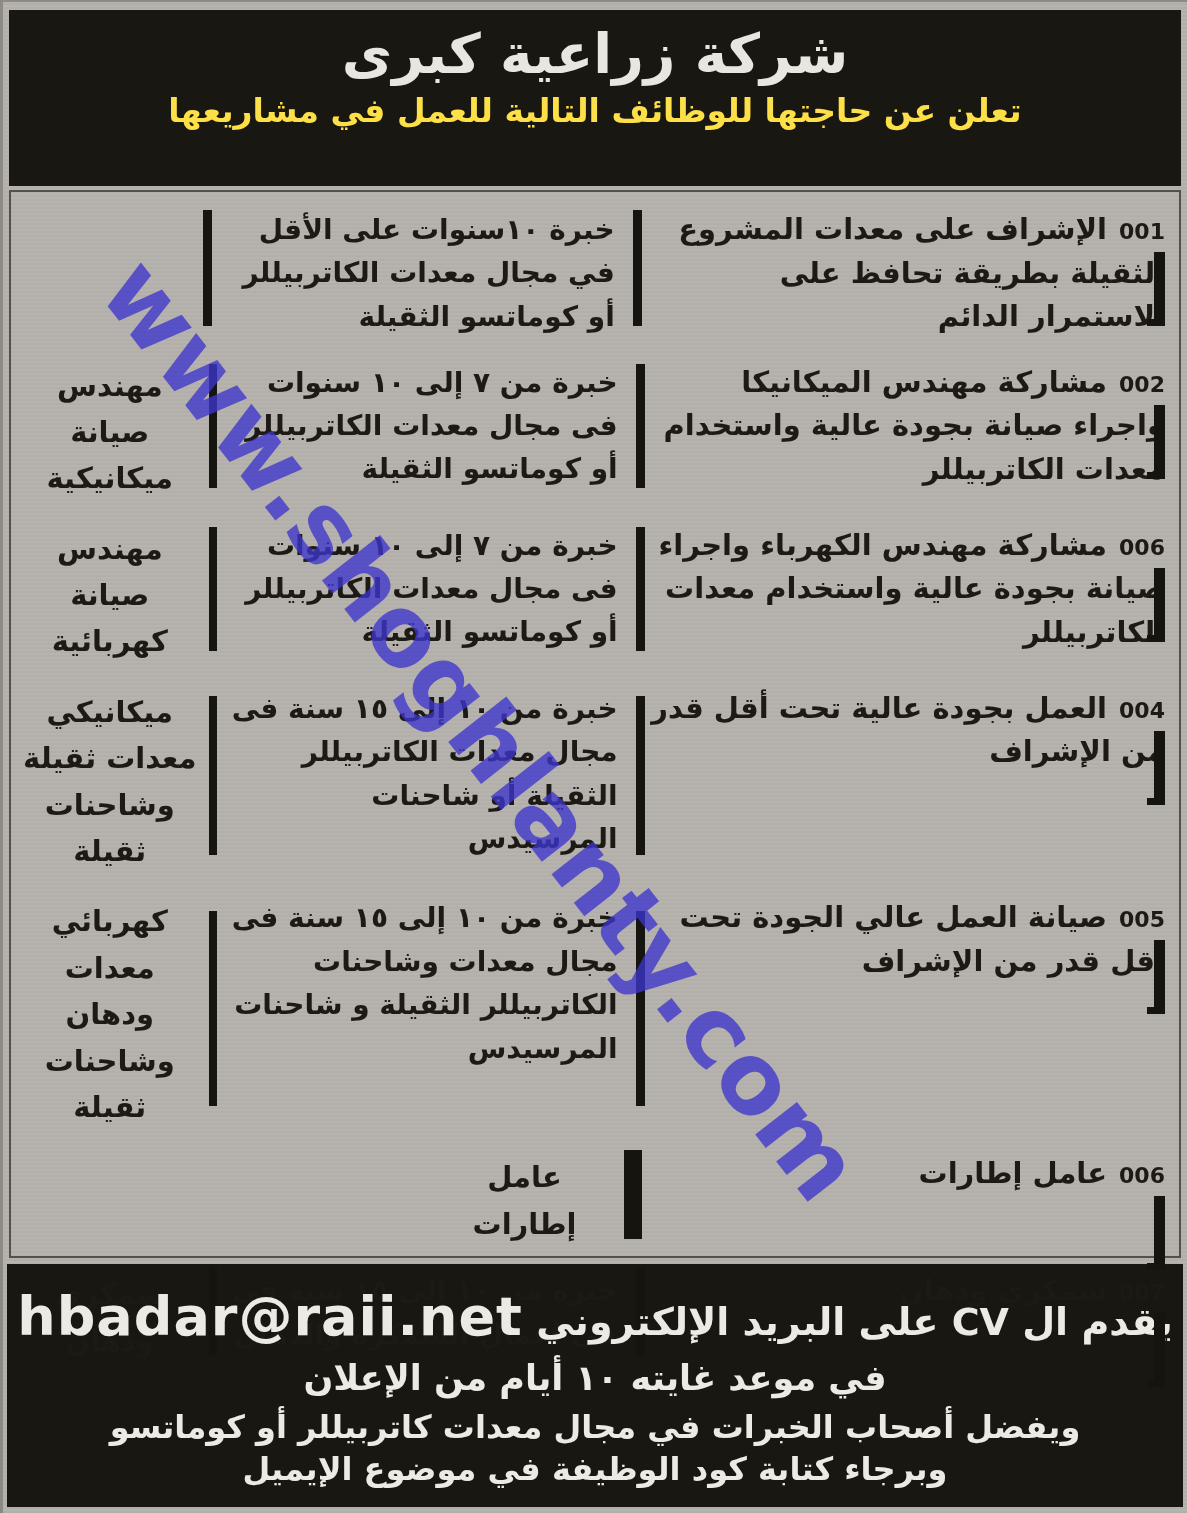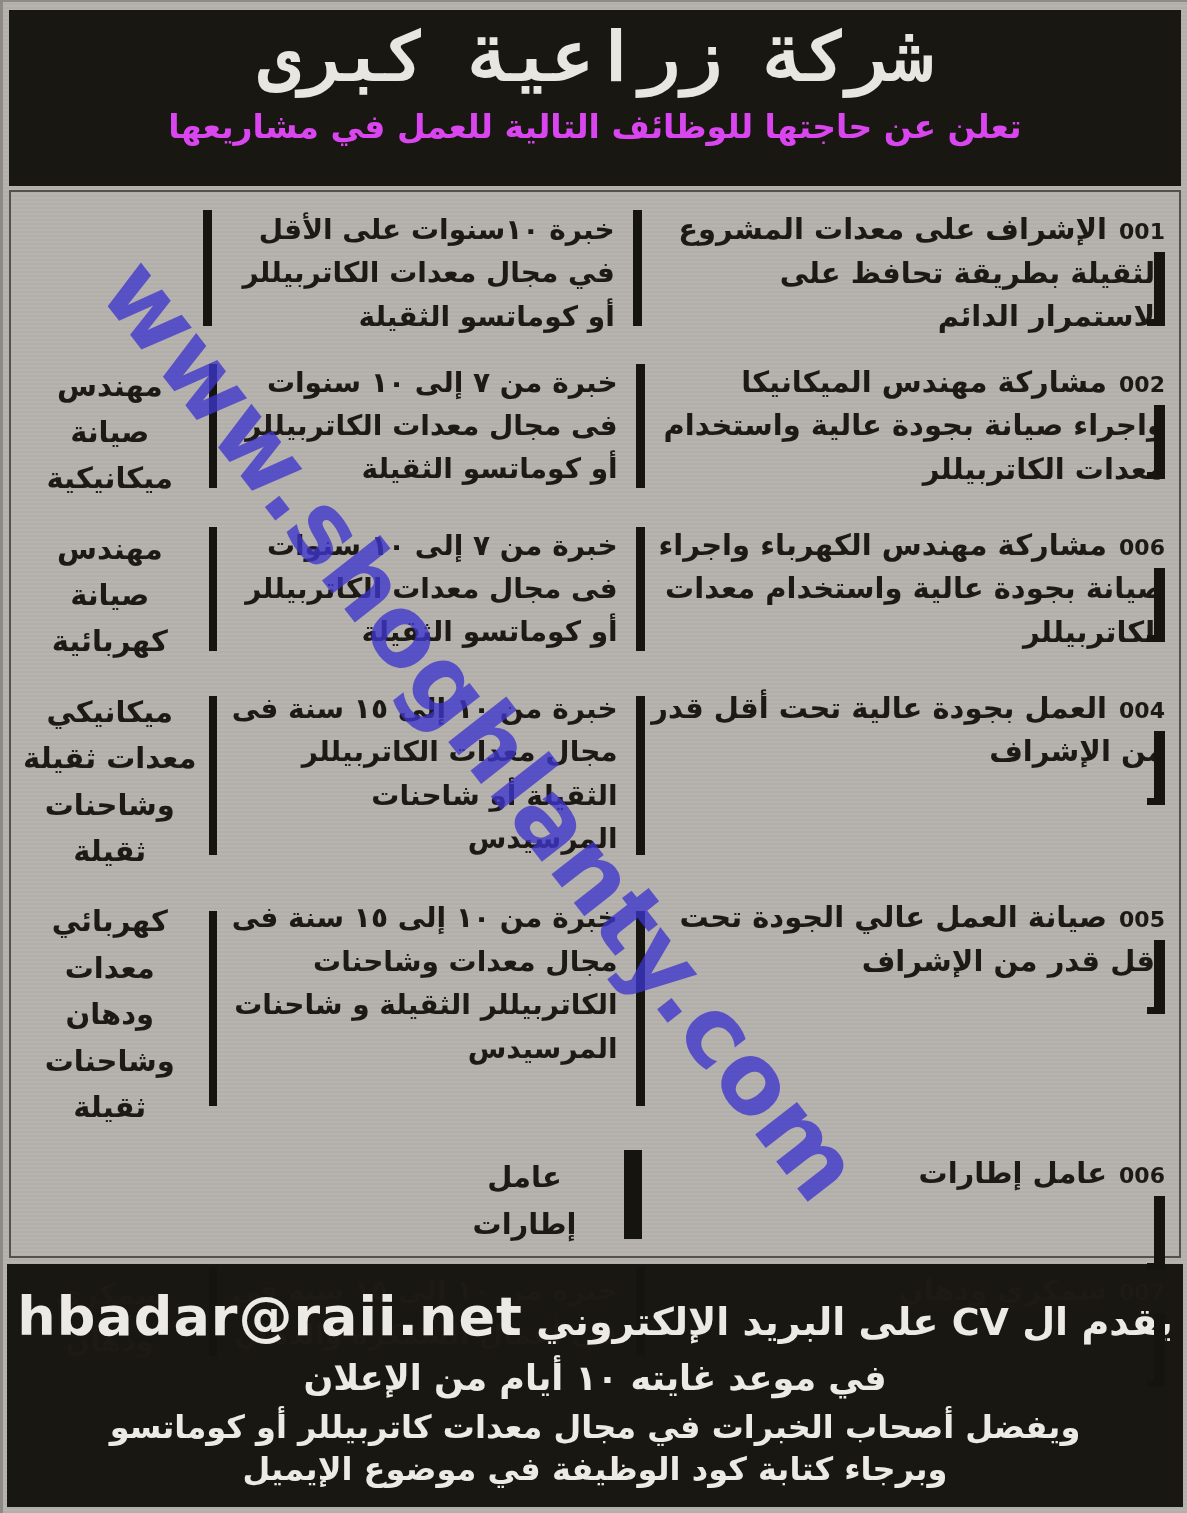--- a/index.html
+++ b/index.html
@@ -21,31 +21,30 @@
   
   .hdr {
     margin: 8px 6px 4px 6px;
     background: #191712;
     color: #e8e6e0;
     text-align: center;
     padding: 14px 10px 16px 10px;
     height: 176px;
   }
   .hdr .title {
-    font-size: 70px;
+    font-size: 55px;
     font-weight: bold;
     line-height: 1.1;
     letter-spacing: 0;
-    font-family: Liberation Mono, monospace;
   }
   .hdr .subtitle {
     font-size: 33px;
     font-weight: bold;
     margin-top: 6px;
-    color: #d946ef;
+    color: #fde047;
   }
   
   .jobs {
     margin: 2px 6px;
     border: 2px solid #54514b;
     display: flex;
     flex-direction: column;
     height: 1068px;
     background: transparent;
   }

